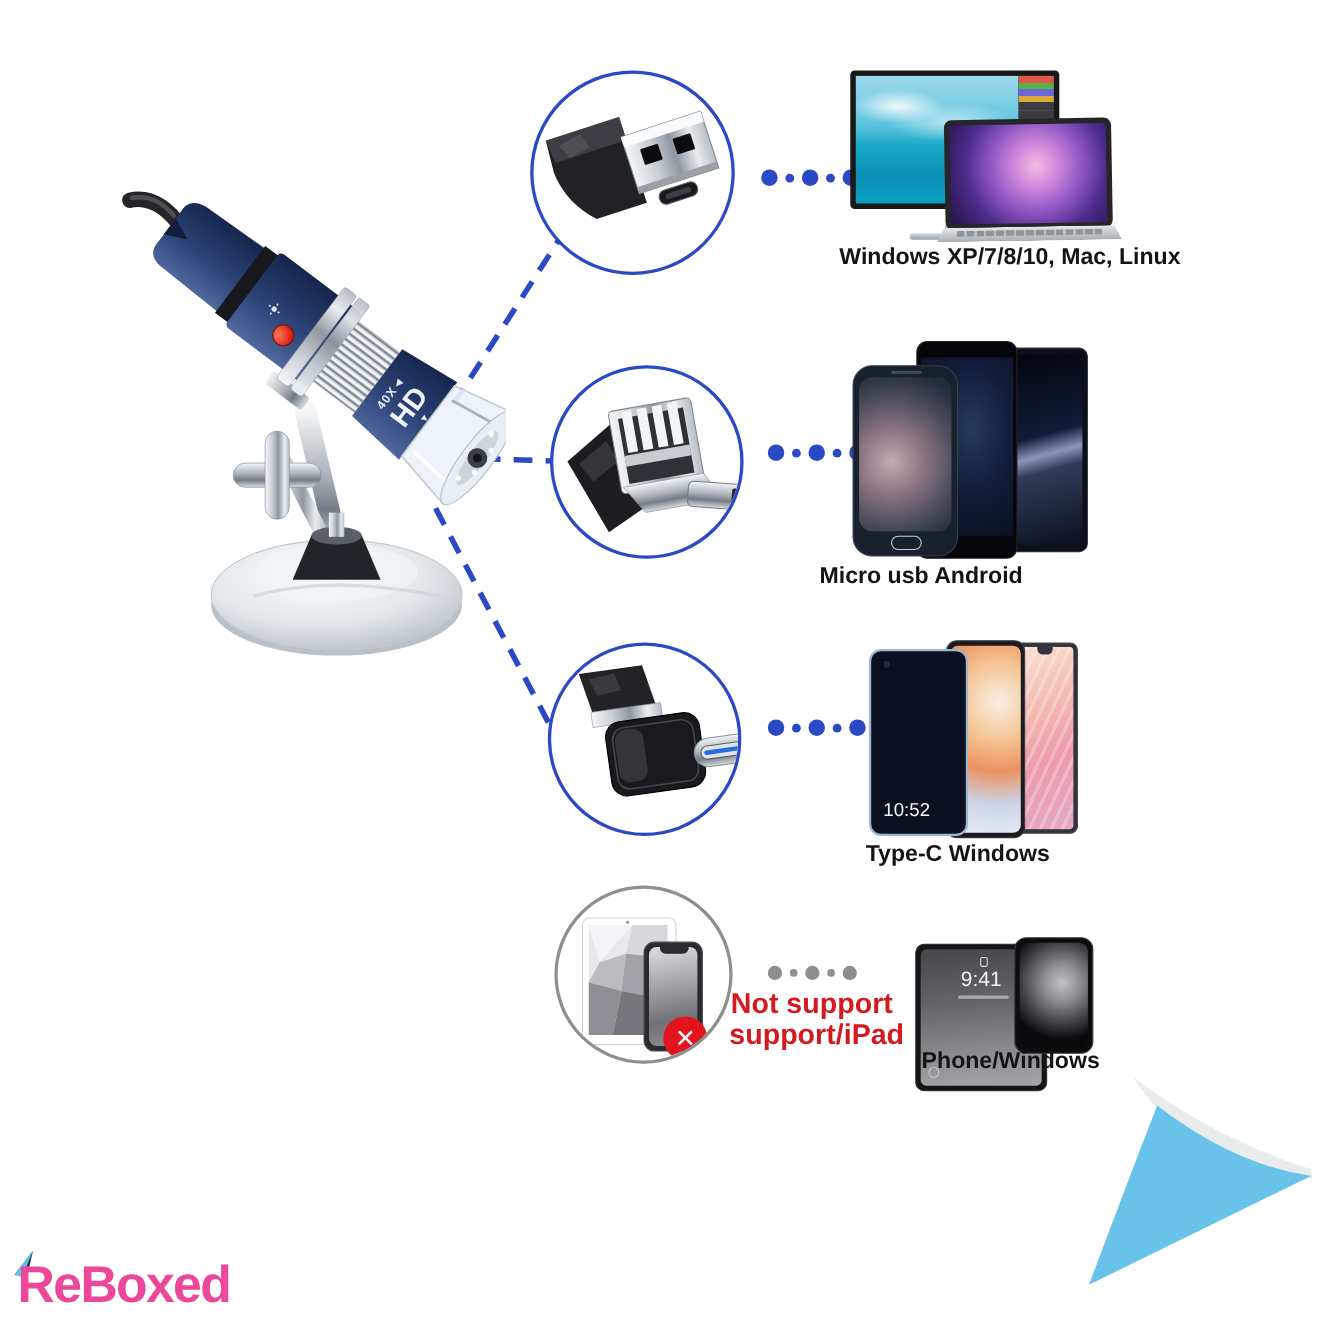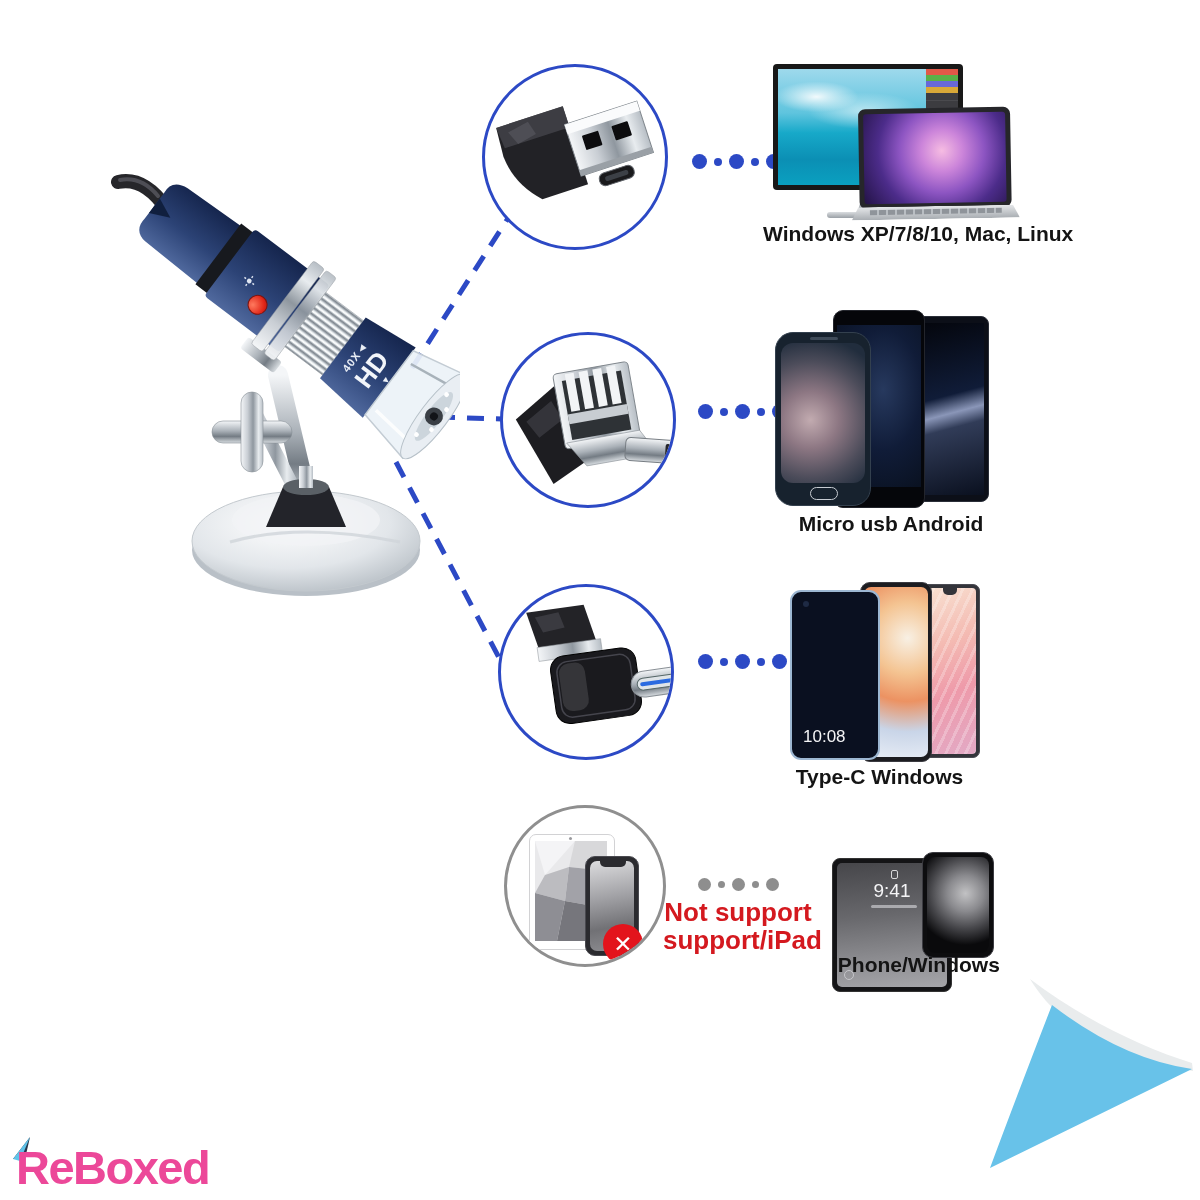--- a/index.html
+++ b/index.html
@@ -12,21 +12,21 @@
   .ring.gray{border:3px solid #8f8f8f;}
   
   .dots{position:absolute;display:flex;align-items:center;gap:7px;}
   .dots i{display:block;border-radius:50%;background:#2c49c5;}
   .dots i.b{width:15px;height:15px;}
   .dots i.s{width:8px;height:8px;}
   .dots.gray i{background:#8e8e8e;}
   .dots.gray i.b{width:13px;height:13px;}
   .dots.gray i.s{width:7px;height:7px;}
   
-  .cap{position:absolute;font-weight:bold;color:#141414;font-size:21px;text-align:center;white-space:nowrap;}
+  .cap{position:absolute;font-weight:bold;color:#141414;font-size:21px;text-align:left;white-space:nowrap;}
   .warn{position:absolute;color:#d4191f;font-weight:bold;font-size:26px;line-height:1.07;text-align:center;}
   
   .phone{position:absolute;box-sizing:border-box;}
   .scr{position:absolute;overflow:hidden;}
   
   .monitor{position:absolute;background:#181818;border-radius:4px;padding:5px;box-sizing:border-box;}
   .mstand{position:absolute;background:linear-gradient(180deg,#dadde0,#9aa0a6);}
   
   #brand{position:absolute;left:16px;top:1140px;font-size:47px;font-weight:bold;
          color:#ec4899;letter-spacing:-1.5px;}
@@ -226,21 +226,21 @@
         <span style="position:absolute;left:8px;bottom:8px;color:#9aa8c0;font-size:30px;font-weight:300;">8</span>
       </div>
     </div>
     <div class="phone" style="left:0;top:22px;width:96px;height:174px;border-radius:18px;background:#17222e;border:1px solid #33404e;">
       <div class="scr" style="left:5px;top:10px;right:5px;bottom:22px;border-radius:12px;background:
         radial-gradient(circle at 35% 55%,#c2abb0 0%,#8d7783 30%,#4c4c5a 62%,#212d3d 88%);"></div>
       <div class="abs" style="left:34px;top:4px;width:28px;height:3px;border-radius:2px;background:#3e4a58;"></div>
       <div class="abs" style="left:34px;bottom:5px;width:28px;height:13px;border-radius:7px;border:1.5px solid #c7ccd2;box-sizing:border-box;"></div>
     </div>
   </div>
-  <div class="cap" style="left:791px;top:512px;width:200px;">Micro usb Android</div>
+  <div class="cap" style="left:745px;top:512px;width:200px;">Micro usb Android</div>
 
   <div class="ring blue" style="left:498px;top:584px;width:176px;height:176px;">
     <svg width="170" height="170" viewBox="0 0 170 170">
       <g transform="rotate(-8 85 85)">
         <path d="M 34,18 L 92,18 L 100,58 L 42,58 Z" fill="#232327"></path>
         <path d="M 42,24 L 66,22 L 70,38 L 48,40 Z" fill="#45454b" opacity=".7"></path>
         <rect x="40" y="54" width="64" height="14" fill="url(#chrome)" stroke="#8a9096" stroke-width=".5"></rect>
         <rect x="50" y="66" width="86" height="68" rx="14" fill="#1a1a1e" stroke="#000"></rect>
         <rect x="56" y="72" width="74" height="56" rx="11" fill="none" stroke="#45454d" stroke-width="1.5"></rect>
         <rect x="58" y="74" width="26" height="48" rx="10" fill="rgba(255,255,255,.12)"></rect>
@@ -267,21 +267,21 @@
     </div>
     <div class="phone" style="left:70px;top:4px;width:72px;height:180px;border-radius:10px;background:#1c1c20;border:1px solid #3a3a40;">
       <div class="scr" style="left:3px;top:4px;right:3px;bottom:4px;border-radius:7px;background:
         radial-gradient(circle at 68% 30%,#f8f0e4 0%,#f4c492 28%,#ec9262 50%,#c9d5e8 74%,#e9eef6 100%);"></div>
     </div>
     <div class="phone" style="left:0;top:12px;width:90px;height:170px;border-radius:11px;background:#0a1020;border:2px solid #9db7d2;">
       <div class="scr" style="left:3px;top:3px;right:3px;bottom:3px;border-radius:7px;background:
         radial-gradient(30px 30px at 38% 42%,#8fd0a0 0%,#5a9ad0 35%,#2c62a8 62%,#16ümü 0),
         radial-gradient(31px 31px at 38% 42%,#7ab0e0 0%,#3a78c0 45%,#1e4a88 72%,rgba(10,16,32,0) 74%),
         linear-gradient(180deg,#0b1226 0%,#0a0f1e 100%);">
-        <span class="timebig" style="left:8px;bottom:8px;font-size:17px;">10:08</span>
+        <span class="timebig" style="left:8px;bottom:8px;font-size:17px;">10:52</span>
         <div class="abs" style="left:8px;top:6px;width:6px;height:6px;border-radius:50%;background:#1e2a44;"></div>
       </div>
     </div>
   </div>
   <div class="cap" style="left:787px;top:765px;width:185px;">Type-C Windows</div>
 
   <div class="ring gray" style="left:504px;top:805px;width:162px;height:162px;">
     <div class="abs" style="left:22px;top:26px;width:84px;height:114px;background:#fff;border:1px solid #d2d2d4;border-radius:7px;">
       <svg width="72" height="100" viewBox="0 0 72 100" style="position:absolute;left:5px;top:6px;">
         <rect width="72" height="100" fill="#e9e9eb"></rect>

